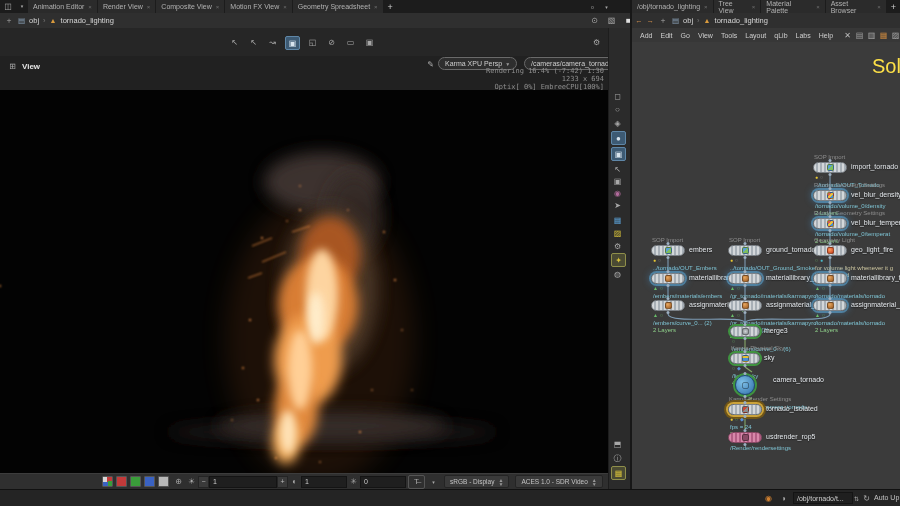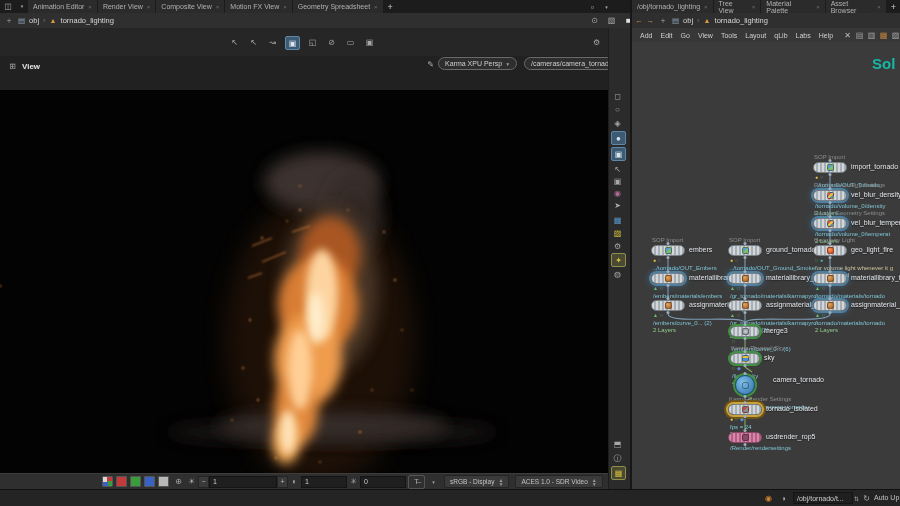--- a/index.html
+++ b/index.html
@@ -28,21 +28,21 @@
   
   .dispbar{background:#2f2f2f;border-top:1px solid #3c3c3c;display:flex;align-items:center}
   .sw{width:9px;height:9px;border:1px solid #555;border-radius:1px;margin-right:3px}
   .field{background:#1f1f1f;border:1px solid #141414;color:#cfcfcf;font-size:7px;display:flex;align-items:center;padding:0 3px;height:10px}
   .stepbtn{width:9px;height:10px;background:#3a3a3a;border:1px solid #242424;display:flex;align-items:center;justify-content:center;font-size:7px;color:#bbb}
   .combo{background:#3a3a3a;border:1px solid #242424;border-radius:2px;height:11px;display:flex;align-items:center;gap:4px;padding:0 5px;font-size:6.5px;color:#c4c4c4}
   .combo .ud{font-size:5px;color:#999;line-height:4px}
   
   #net{background:#3b3b3b;overflow:hidden}
   .menu-item{font-size:7px;color:#cfcfcf;margin-right:8px}
-  .watermark{font-size:15px;font-weight:bold;color:#14b8a6}
+  .watermark{font-size:20px;font-weight:normal;color:#fde047}
   .node{position:absolute}
   .nbody{position:relative;width:34px;height:11px;border-radius:5.5px;box-sizing:border-box;
          background:repeating-linear-gradient(90deg,#d3d7da 0px,#d3d7da 2px,#a7afb6 2px,#a7afb6 4px);
          border:1px solid #7b8187;display:flex;align-items:center;justify-content:center}
   .nbody::before,.nbody::after{content:"";position:absolute;left:50%;transform:translateX(-50%);width:3px;height:3px;border-radius:50%;background:#9db0c2}
   .nbody::before{top:-4px}.nbody::after{bottom:-4px}
   .sel>.nbody{box-shadow:0 0 0 2px rgba(98,178,228,.5),0 0 7px 2px rgba(70,150,210,.4)}
   .ringg>.nbody{box-shadow:0 0 0 2px #3f9340}
   .ringo>.nbody{box-shadow:0 0 0 2px #caa23a,0 0 0 4px #6e5418}
   .rop>.nbody{background:repeating-linear-gradient(90deg,#d787a9 0 2px,#b25e84 2px 4px);border-color:#8a4a66}
@@ -132,20 +132,25 @@
   <span class="abs ibtn" style="left:6px;top:4px">⊞</span>
   <span class="abs" style="left:22px;top:6px;font-size:8px;font-weight:bold;color:#e4e4e4">View</span>
   <span class="abs ibtn" style="left:424px;top:2px">✎</span>
   <div class="abs pill" style="left:438px;top:1px">
     <span>Karma XPU  Persp</span>
       <span class="caret">▼</span>
   </div>
   <div class="abs pill" style="left:524px;top:1px">
     <span>/cameras/camera_tornado</span>
       <span class="caret">▼</span>
+  </div>
+  <div class="abs stats" style="right:4px;top:11px">
+    <div>Rendering  16.4%  (-7:42)  1:30</div>
+    <div>1233 x 694</div>
+    <div>Optix[  0%] EmbreeCPU[100%]</div>
   </div>
 </div>
 
 <div class="abs" style="left:0;top:90px;width:608px;height:383px;background:#030303">
   <svg width="608" height="383">
     <defs>
       <filter id="f12" x="-60%" y="-60%" width="220%" height="220%">
           <feGaussianBlur stdDeviation="12"></feGaussianBlur>
         </filter>
       <filter id="f8" x="-60%" y="-60%" width="220%" height="220%">

